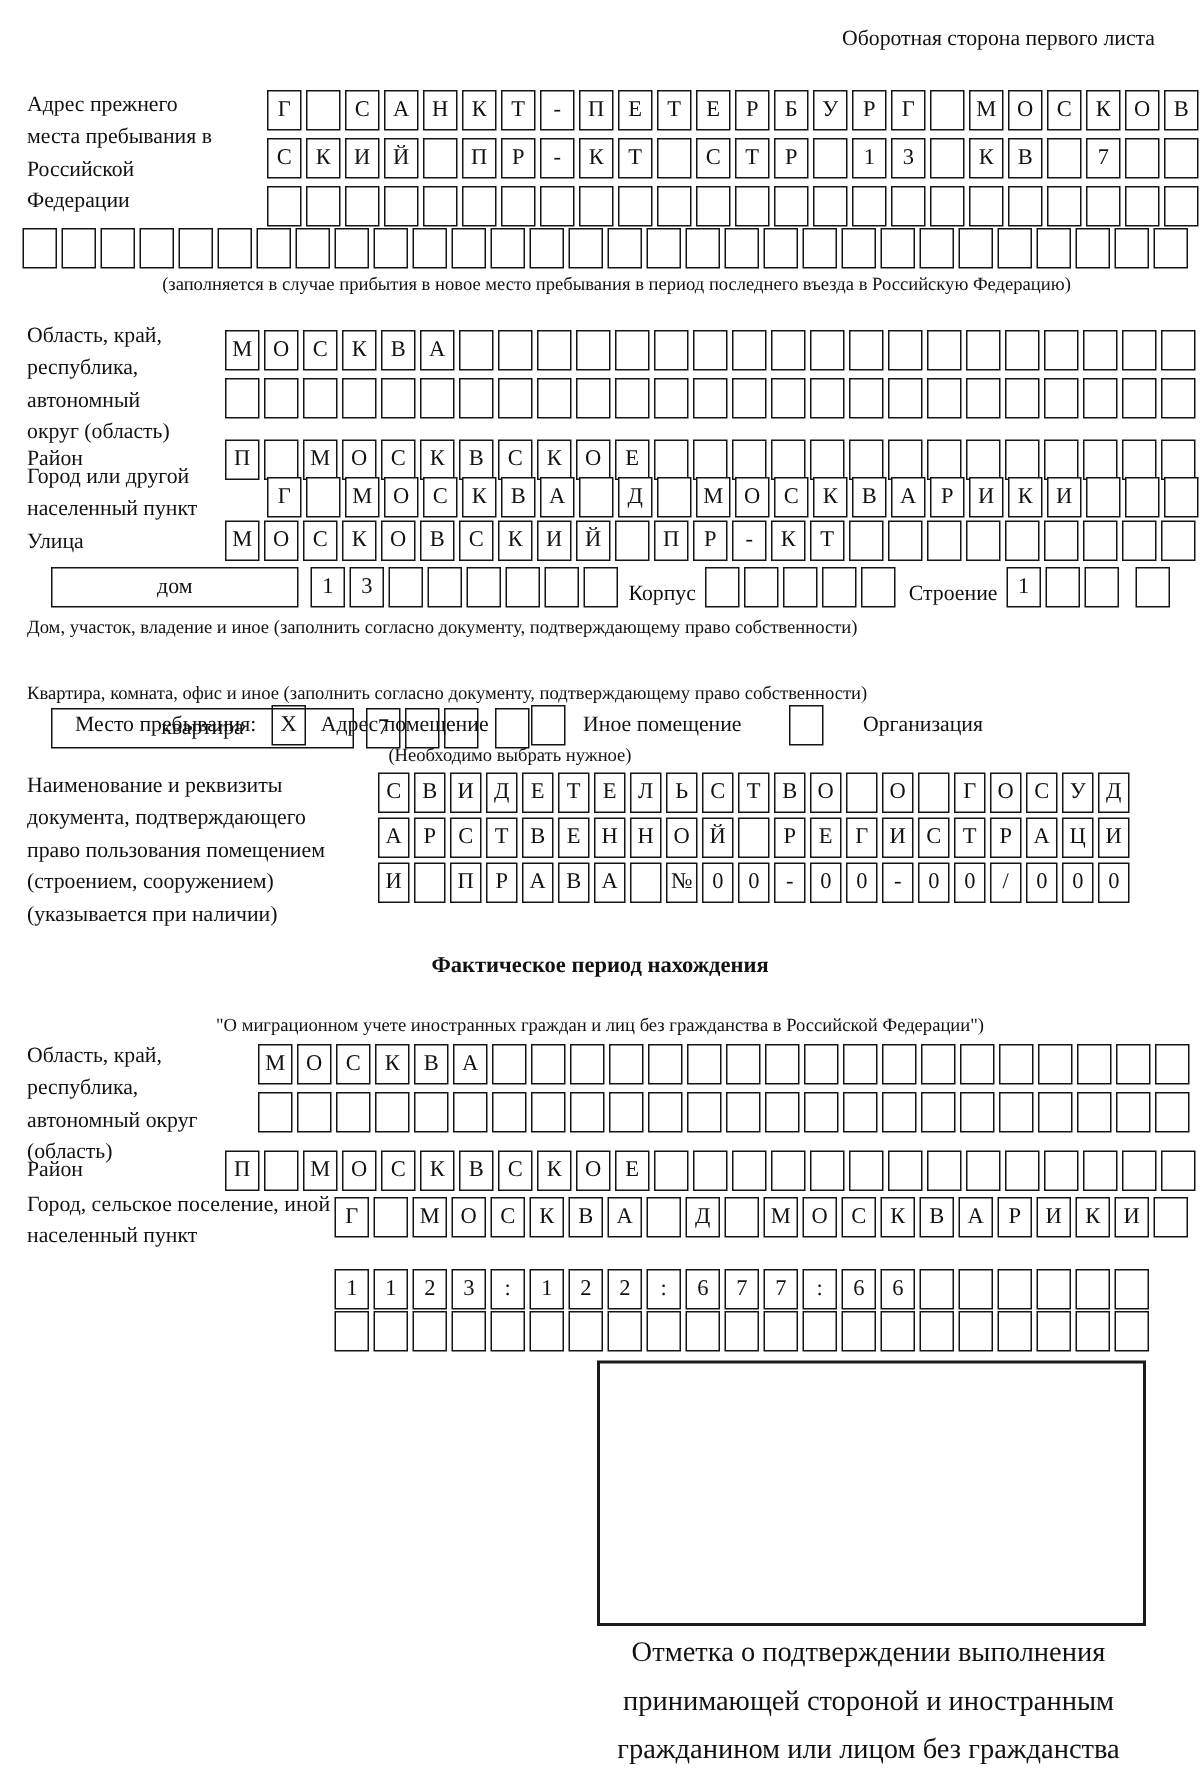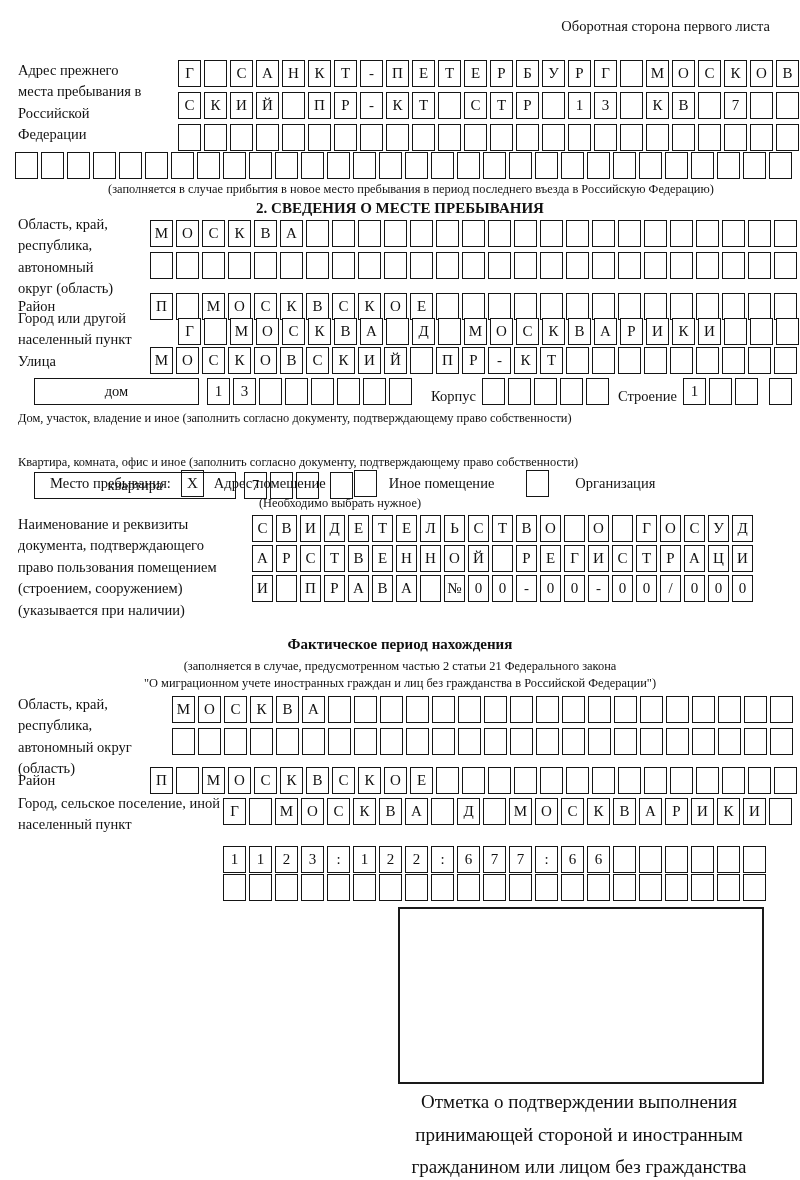--- a/index.html
+++ b/index.html
@@ -136,21 +136,20 @@
       <span class="cell"></span>
       <span class="cell"></span>
       <span class="cell"></span>
       <span class="cell"></span>
       <span class="cell"></span>
       <span class="cell"></span>
       <span class="cell"></span>
     </div>
   <div class="center note" style="top:182px;margin-left:11px;">(заполняется в случае прибытия в новое место пребывания в период последнего въезда в Российскую Федерацию)</div>
 
-  <div class="center title" style="top:200px;">2. СВЕДЕНИЯ О МЕСТЕ ПРЕБЫВАНИЯ</div>
 
   <div class="lbl" style="left:18px;top:214px;width:112px;">Область, край, республика, автономный округ (область)</div>
   <div class="row" style="left:150px;top:220px;">
       <span class="cell">М</span>
       <span class="cell">О</span>
       <span class="cell">С</span>
       <span class="cell">К</span>
       <span class="cell">В</span>
       <span class="cell">А</span>
       <span class="cell"></span>
@@ -292,21 +291,21 @@
     <div class="row" style="position:static;margin-left:5px;">
         <span class="cell">1</span>
         <span class="cell">3</span>
         <span class="cell"></span>
         <span class="cell"></span>
         <span class="cell"></span>
         <span class="cell"></span>
         <span class="cell"></span>
         <span class="cell"></span>
       </div>
-    <span class="inl" style="margin-left:16px;">Корпус</span>
+    <span class="inl" style="margin-left:4px;">Корпус</span>
     <div class="row" style="position:static;margin-left:3px;">
         <span class="cell"></span>
         <span class="cell"></span>
         <span class="cell"></span>
         <span class="cell"></span>
         <span class="cell"></span>
       </div>
     <span class="inl" style="margin-left:6px;">Строение</span>
     <div class="row" style="position:static;margin-left:3px;">
         <span class="cell">1</span>
@@ -408,21 +407,20 @@
       <span class="cell">-</span>
       <span class="cell">0</span>
       <span class="cell">0</span>
       <span class="cell">/</span>
       <span class="cell">0</span>
       <span class="cell">0</span>
       <span class="cell">0</span>
     </div>
 
   <div class="center title" style="top:636px;">Фактическое период нахождения</div>
-  <div class="center note" style="top:659px;">(заполняется в случае, предусмотренном частью 2 статьи 21 Федерального закона</div>
   <div class="center note" style="top:676px;">"О миграционном учете иностранных граждан и лиц без гражданства в Российской Федерации")</div>
 
   <div class="lbl" style="left:18px;top:694px;width:140px;">Область, край, республика, автономный округ (область)</div>
   <div class="row" style="left:172px;top:696px;">
       <span class="cell">М</span>
       <span class="cell">О</span>
       <span class="cell">С</span>
       <span class="cell">К</span>
       <span class="cell">В</span>
       <span class="cell">А</span>

